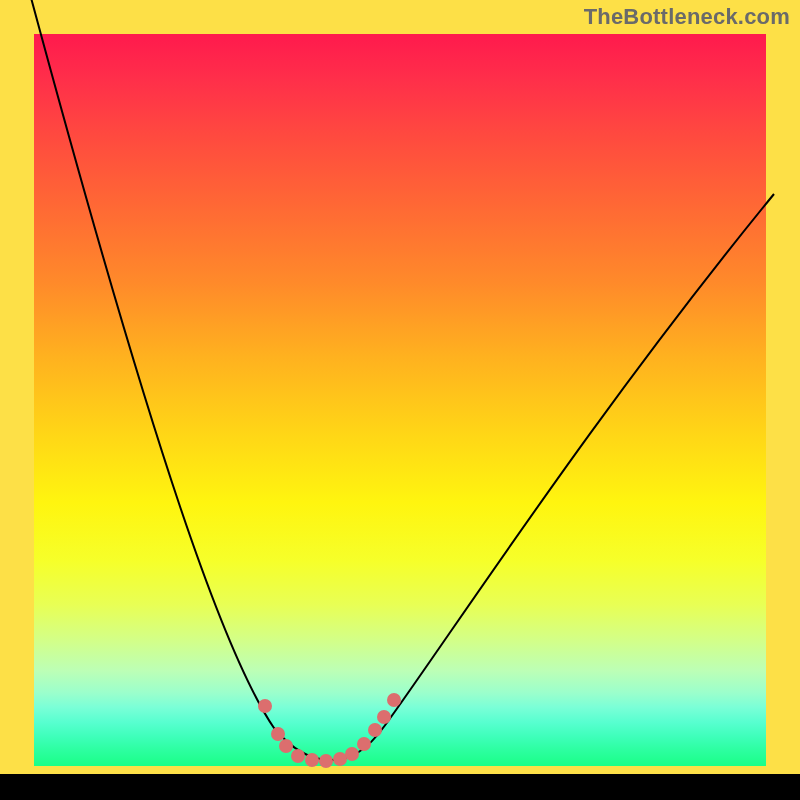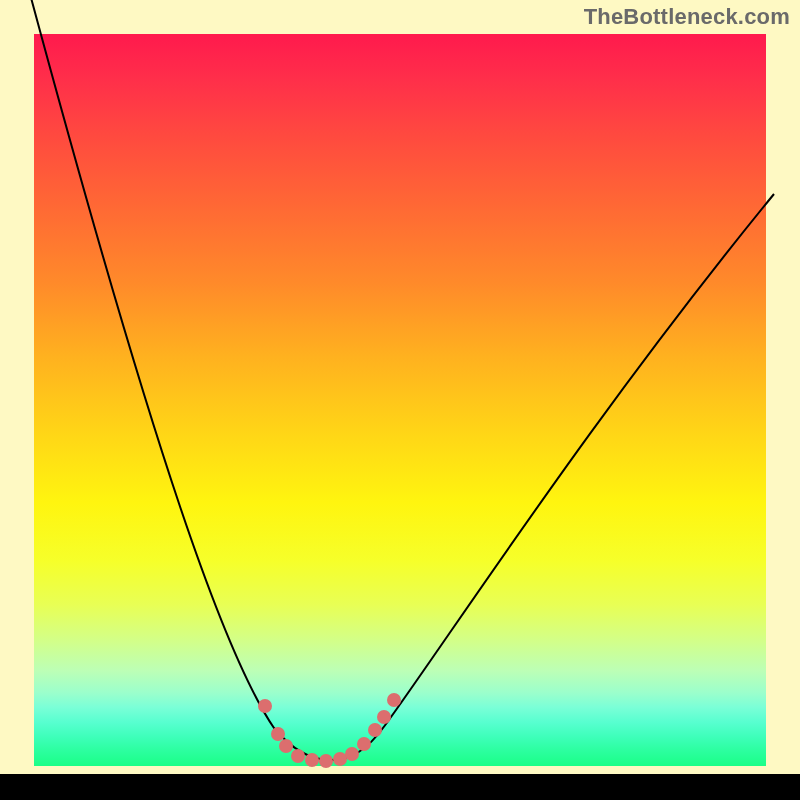--- a/index.html
+++ b/index.html
@@ -9,21 +9,21 @@
     height: 800px;
     background: #000;
     overflow: hidden;
   }
   .frame {
     position: absolute;
     left: 0;
     top: 0;
     width: 800px;
     height: 774px;
-    background: #fef9c3;
+    background: #fde047;
   }
   .plot-area {
     position: absolute;
     left: 34px;
     top: 34px;
     width: 732px;
     height: 732px;
     
     background: linear-gradient(to bottom,
       #ff1a4d 0%,

